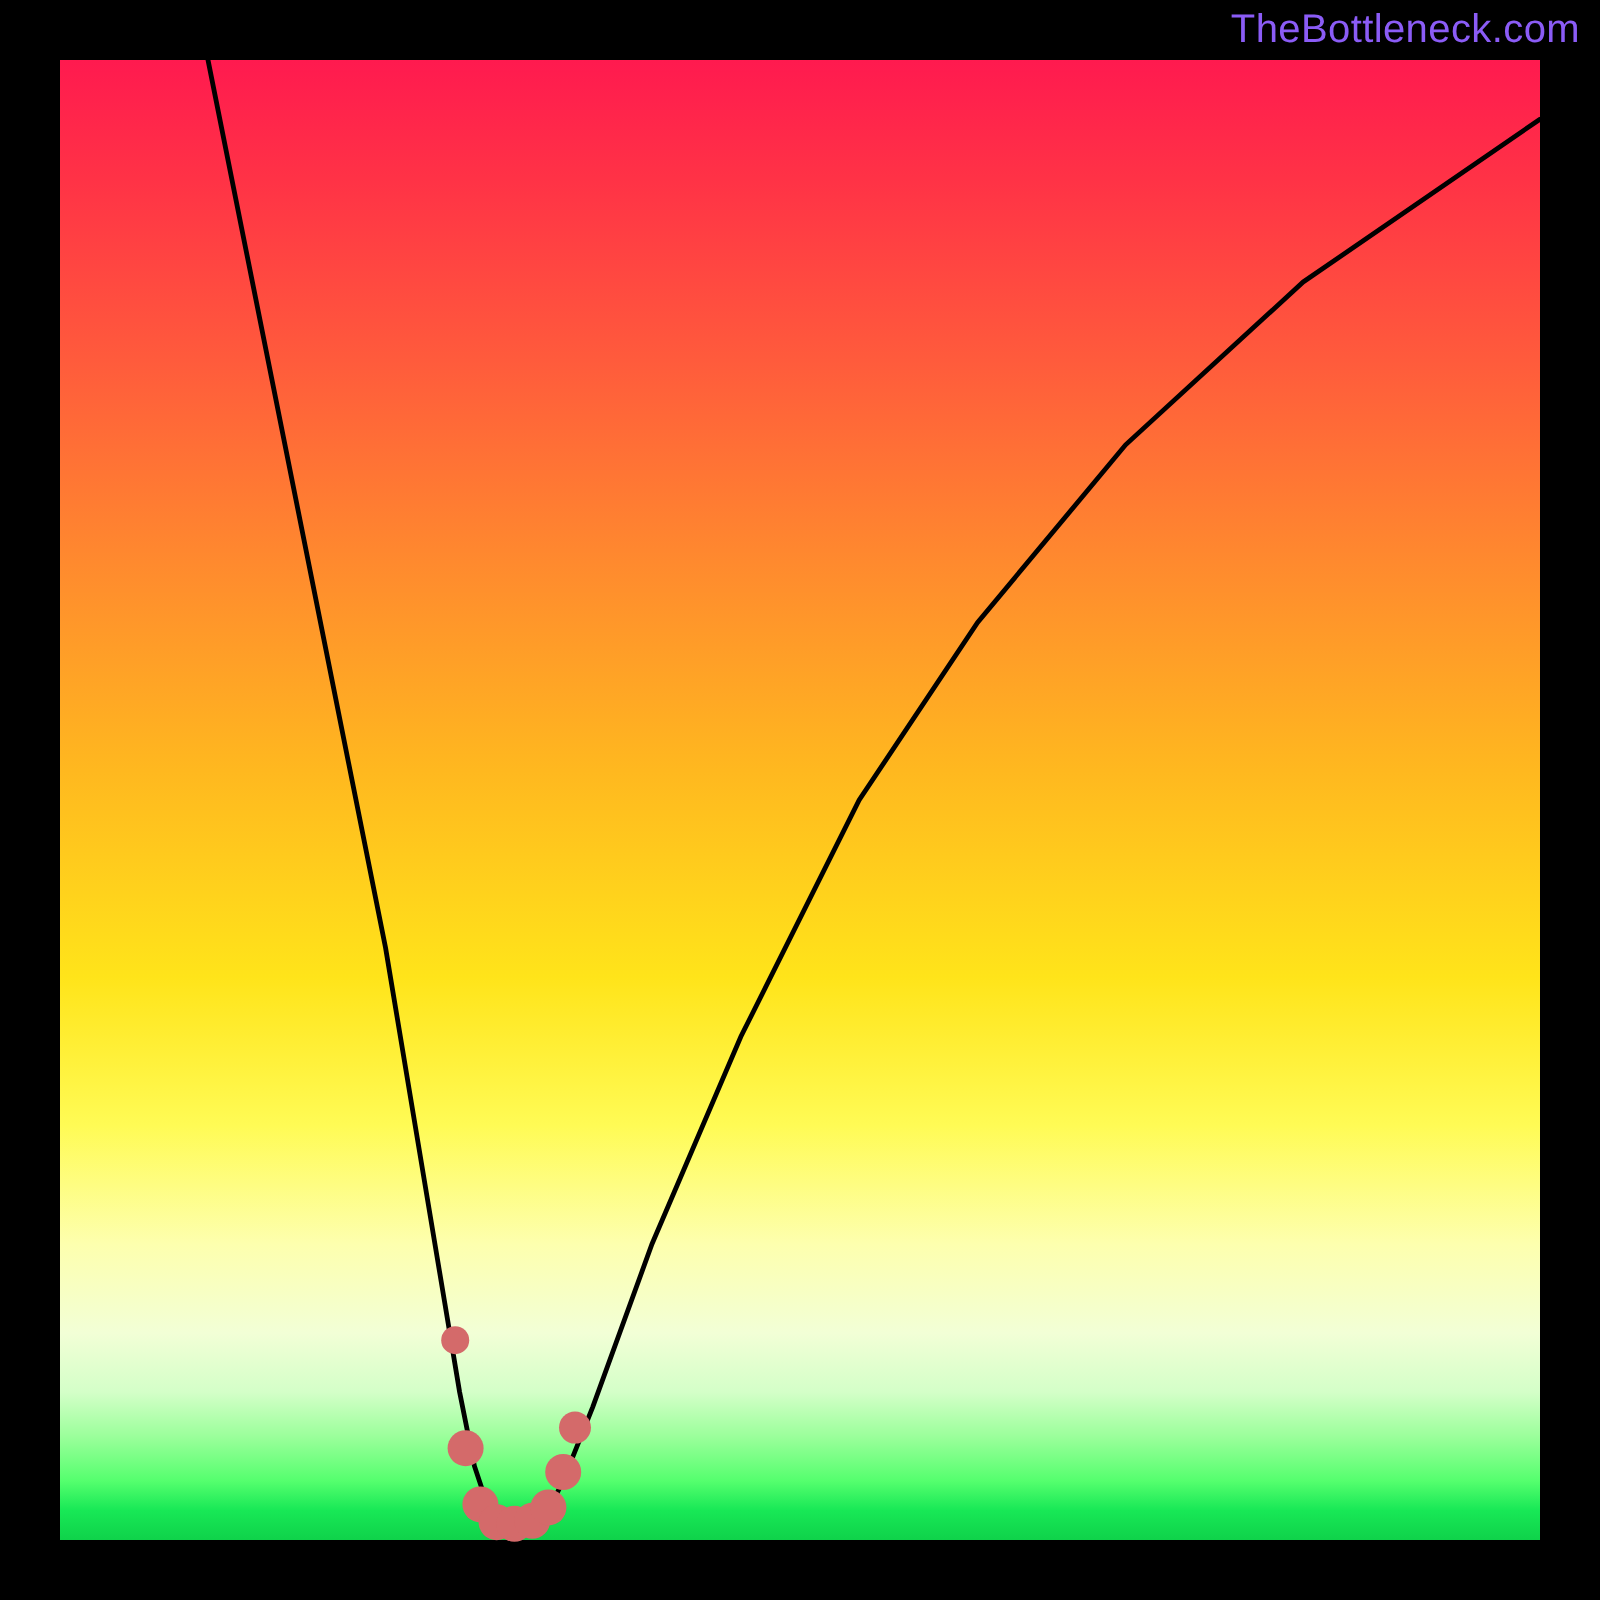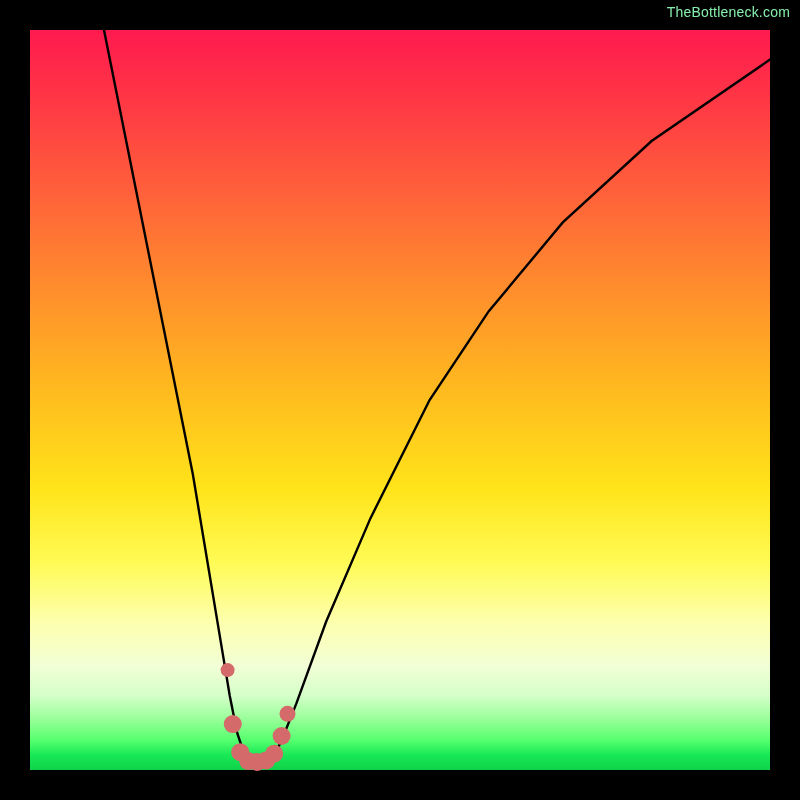--- a/index.html
+++ b/index.html
@@ -41,22 +41,22 @@
       #9bff9b 93%,
       #55ff6e 96%,
       #18e856 98%,
       #0fd24a 100%
     );
   }
   .watermark {
     position: absolute;
     top: 4px;
     right: 10px;
-    color: #86efac;
-    font-size: 14px;
+    color: #8b5cf6;
+    font-size: 20px;
     letter-spacing: 0.2px;
     font-weight: 500;
   }
   svg.curve {
     position: absolute;
     left: 0;
     top: 0;
     width: 740px;
     height: 740px;
     overflow: visible;

